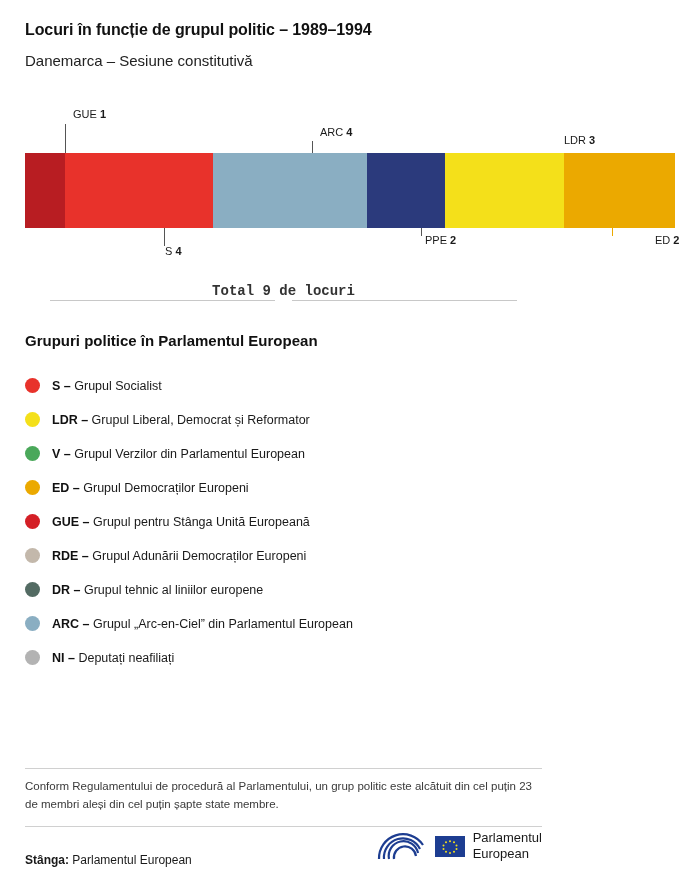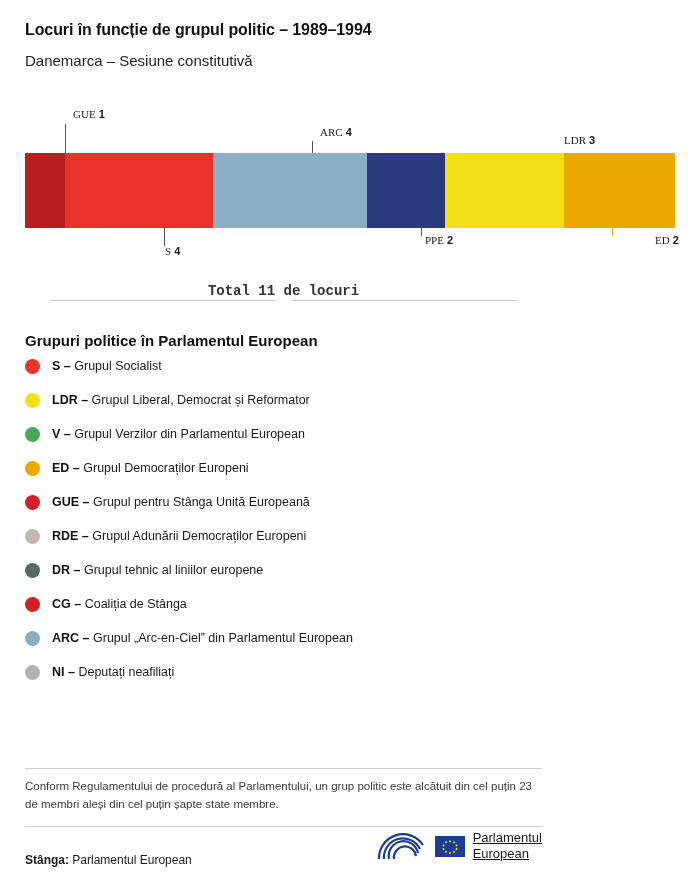--- a/index.html
+++ b/index.html
@@ -59,21 +59,20 @@
     height: 100%;
   }
   .annot {
     position: absolute;
     font-size: 11px;
     color: #1a1a1a;
     white-space: nowrap;
   }
   .annot .code {
     font-weight: normal;
-    font-family: Liberation Serif, serif;
   }
   .annot .val {
     font-weight: bold;
   }
   .tick {
     position: absolute;
     width: 1px;
     background: #555555;
   }
 
@@ -109,21 +108,21 @@
     font-size: 15px;
     font-weight: bold;
     color: #111111;
     margin-top: 12px;
   }
   .legend {
     margin-top: 10px;
   }
   .legend-item {
     display: flex;
-    align-items: flex-start;
+    align-items: flex-end;
     height: 34px;
   }
   .dot {
     width: 15px;
     height: 15px;
     border-radius: 50%;
     flex: 0 0 auto;
     margin-right: 12px;
   }
   .legend-text {
@@ -170,21 +169,20 @@
     color: #1a1a1a;
   }
   .source b { font-weight: bold; }
 
   .ep-logo {
     position: absolute;
     right: 25px;
     top: 829px;
     display: flex;
     align-items: center;
-    text-decoration: underline;
   }
   .ep-mark {
     width: 52px;
     height: 34px;
     margin-right: 8px;
     flex: 0 0 auto;
   }
   .ep-flag {
     width: 30px;
     height: 21px;
@@ -251,21 +249,21 @@
     <div class="tick" style="left:587px; top:120px; height:8px;background:#eba900;"></div>
     <div class="annot" style="left:590px; top:126px;padding-left:40px;">
       <span class="code">ED</span>
       <span class="val">2</span>
     </div>
   </div>
 
   <div class="total-row">
     <div class="total-line left"></div>
     <div class="total-line right"></div>
-    <div class="total-text">Total 11 de locuri</div>
+    <div class="total-text">Total 9 de locuri</div>
   </div>
 
   <div class="legend-title">Grupuri politice în Parlamentul European</div>
 
   <div class="legend">
 
     <div class="legend-item">
       <span class="dot" style="background:#e8322b;"></span>
       <span class="legend-text">
         <b>S –</b>
@@ -315,27 +313,20 @@
     </div>
 
     <div class="legend-item">
       <span class="dot" style="background:#536b63;"></span>
       <span class="legend-text">
         <b>DR –</b>
         <span>Grupul tehnic al liniilor europene</span>
       </span>
     </div>
 
-    <div class="legend-item">
-      <span class="dot" style="background:#d41f26;"></span>
-      <span class="legend-text">
-        <b>CG –</b>
-        <span>Coaliția de Stânga</span>
-      </span>
-    </div>
 
     <div class="legend-item">
       <span class="dot" style="background:#8aaec2;"></span>
       <span class="legend-text">
         <b>ARC –</b>
         <span>Grupul „Arc-en-Ciel” din Parlamentul European</span>
       </span>
     </div>
 
     <div class="legend-item">

